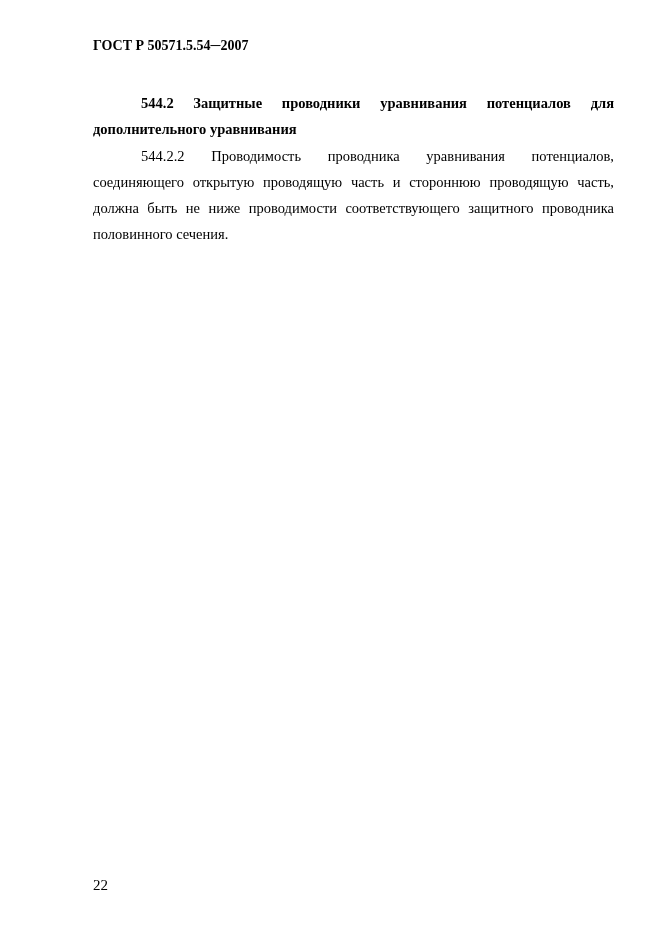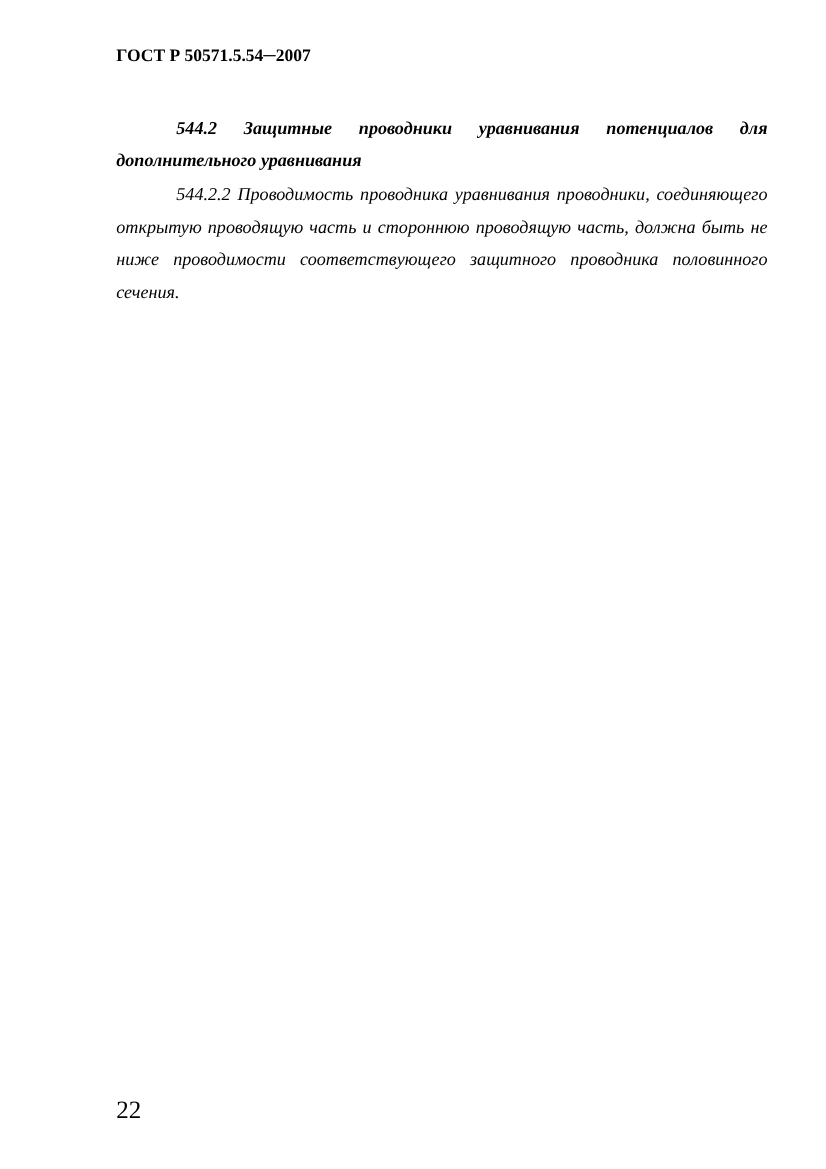--- a/index.html
+++ b/index.html
@@ -1,27 +1,27 @@
 <!DOCTYPE html>
 <html><head>
 <meta charset="utf-8">
 <style>
   html, body { margin:0; padding:0; background:#ffffff; }
   body { width:661px; height:935px; position:relative; overflow:hidden;
          font-family:"Liberation Serif", serif; color:#000; }
   .header { position:absolute; left:93px; top:38px; font-weight:bold; font-size:14px; }
-  .content { position:absolute; left:93px; top:90px; width:521px; font-size:14.5px; line-height:26.3px;font-style:italic; }
+  .content { position:absolute; left:93px; top:90px; width:521px; font-size:14.5px; line-height:26.3px; }
   .para { text-align:justify; text-align-last:left; margin:0; }
   .indent { text-indent:48px; }
   .bold { font-weight:bold; }
-  .pageno { position:absolute; left:93px; top:877px; font-size:20px; }
+  .pageno { position:absolute; left:93px; top:877px; font-size:15px; }
 </style>
 </head>
 <body>
 
 <div class="header">ГОСТ Р 50571.5.54─2007</div>
 
 <div class="content">
   <p class="para indent bold">544.2 Защитные проводники уравнивания потенциалов для дополнительного уравнивания</p>
-  <p class="para indent">544.2.2 Проводимость проводника уравнивания проводники, соединяющего открытую проводящую часть и стороннюю проводящую часть, должна быть не ниже  проводимости соответствующего защитного проводника половинного сечения.</p>
+  <p class="para indent">544.2.2 Проводимость проводника уравнивания потенциалов, соединяющего открытую проводящую часть и стороннюю проводящую часть, должна быть не ниже  проводимости соответствующего защитного проводника половинного сечения.</p>
 </div>
 
 <div class="pageno">22</div>
 
 </body></html>

